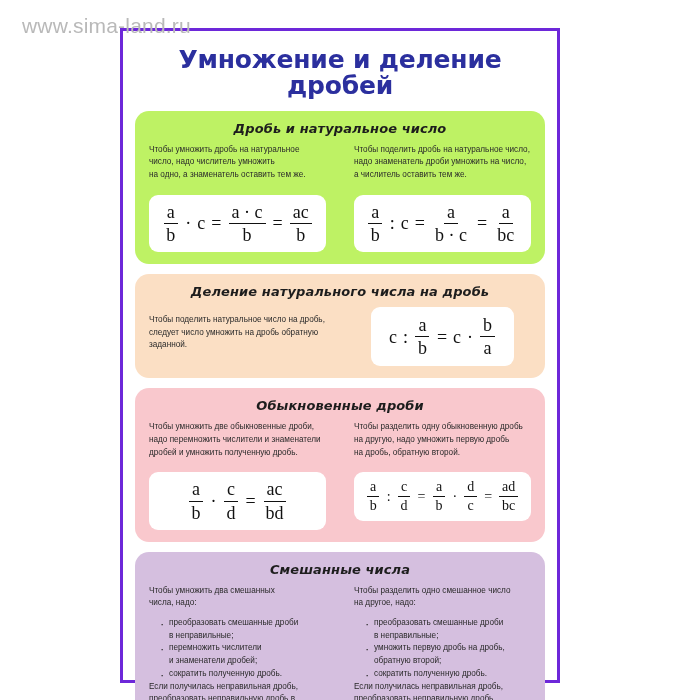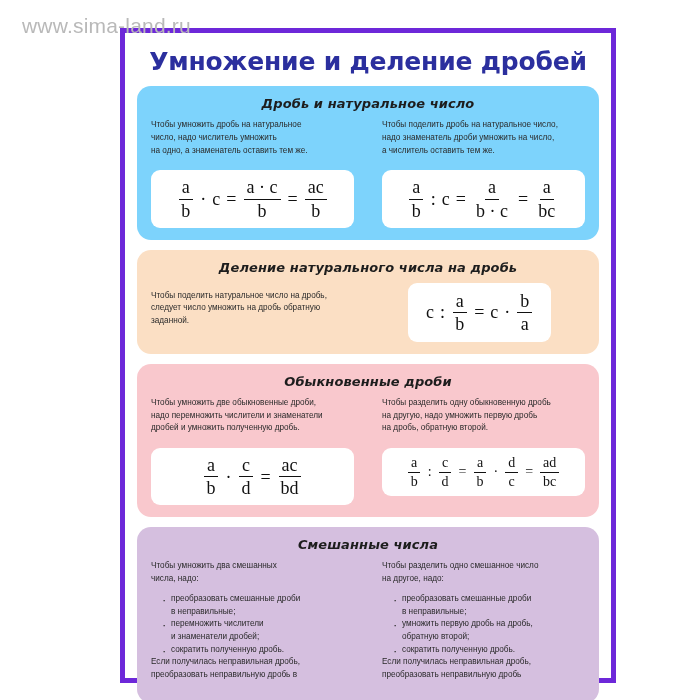--- a/index.html
+++ b/index.html
@@ -27,24 +27,24 @@
     white-space: nowrap;
     z-index: 5;
     pointer-events: none;
   }
 
   
   .poster {
     position: absolute;
     left: 120px;
     top: 28px;
-    width: 496px;
+    width: 440px;
     height: 655px;
     background: #ffffff;
-    border: 5px solid #6d28d9;
+    border: 3px solid #6d28d9;
     box-sizing: border-box;
     padding: 10px 12px 0 12px;
     z-index: 2;
   }
 
   .poster-title {
     text-align: center;
     color: #2b2f9e;
     font-size: 25px;
     font-weight: bold;
@@ -54,21 +54,21 @@
     line-height: 1.05;
   }
 
   
   .section {
     border-radius: 14px;
     padding: 8px 14px 12px 14px;
     margin-bottom: 10px;
     box-sizing: border-box;
   }
-  .sec-teal   { background: #7dd3fc; }
+  .sec-teal   { background: #bef264; }
   .sec-orange { background: #fbdfc4; }
   .sec-pink   { background: #f9c8cd; }
   .sec-purple { background: #d5bfdf; }
 
   .section-title {
     text-align: center;
     font-weight: bold;
     font-style: italic;
     font-size: 13px;
     color: #1d1d1d;

